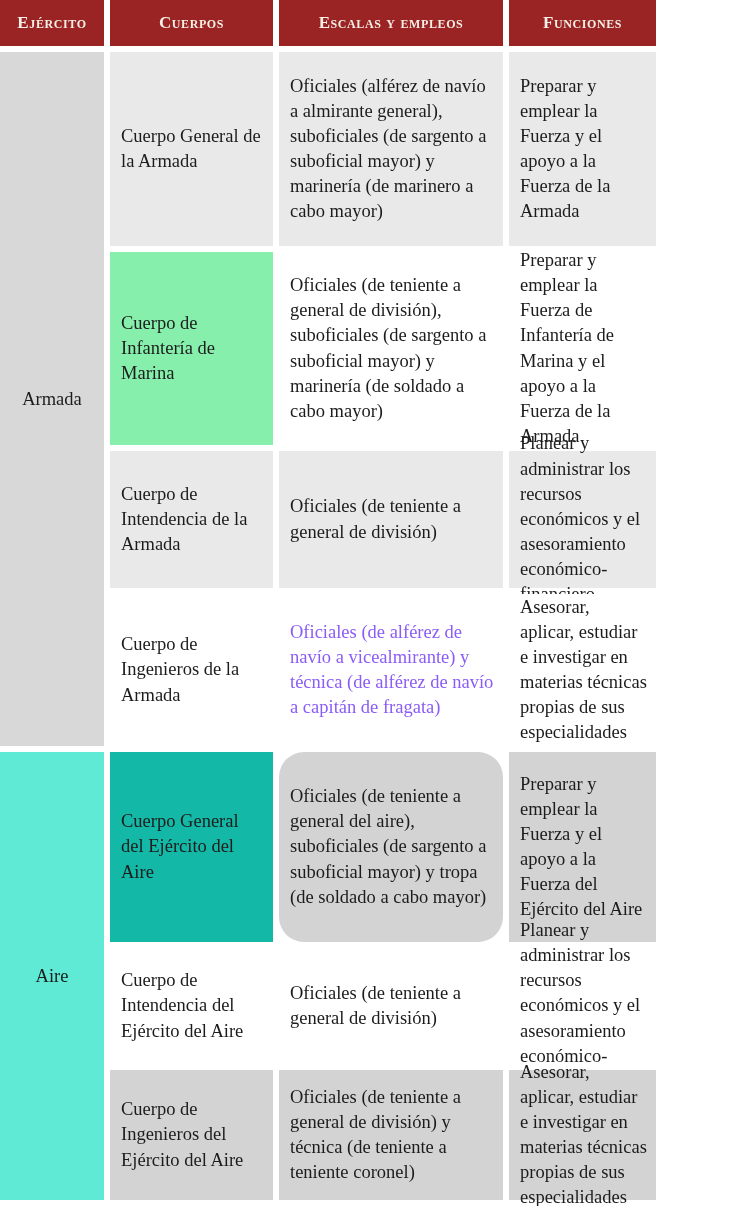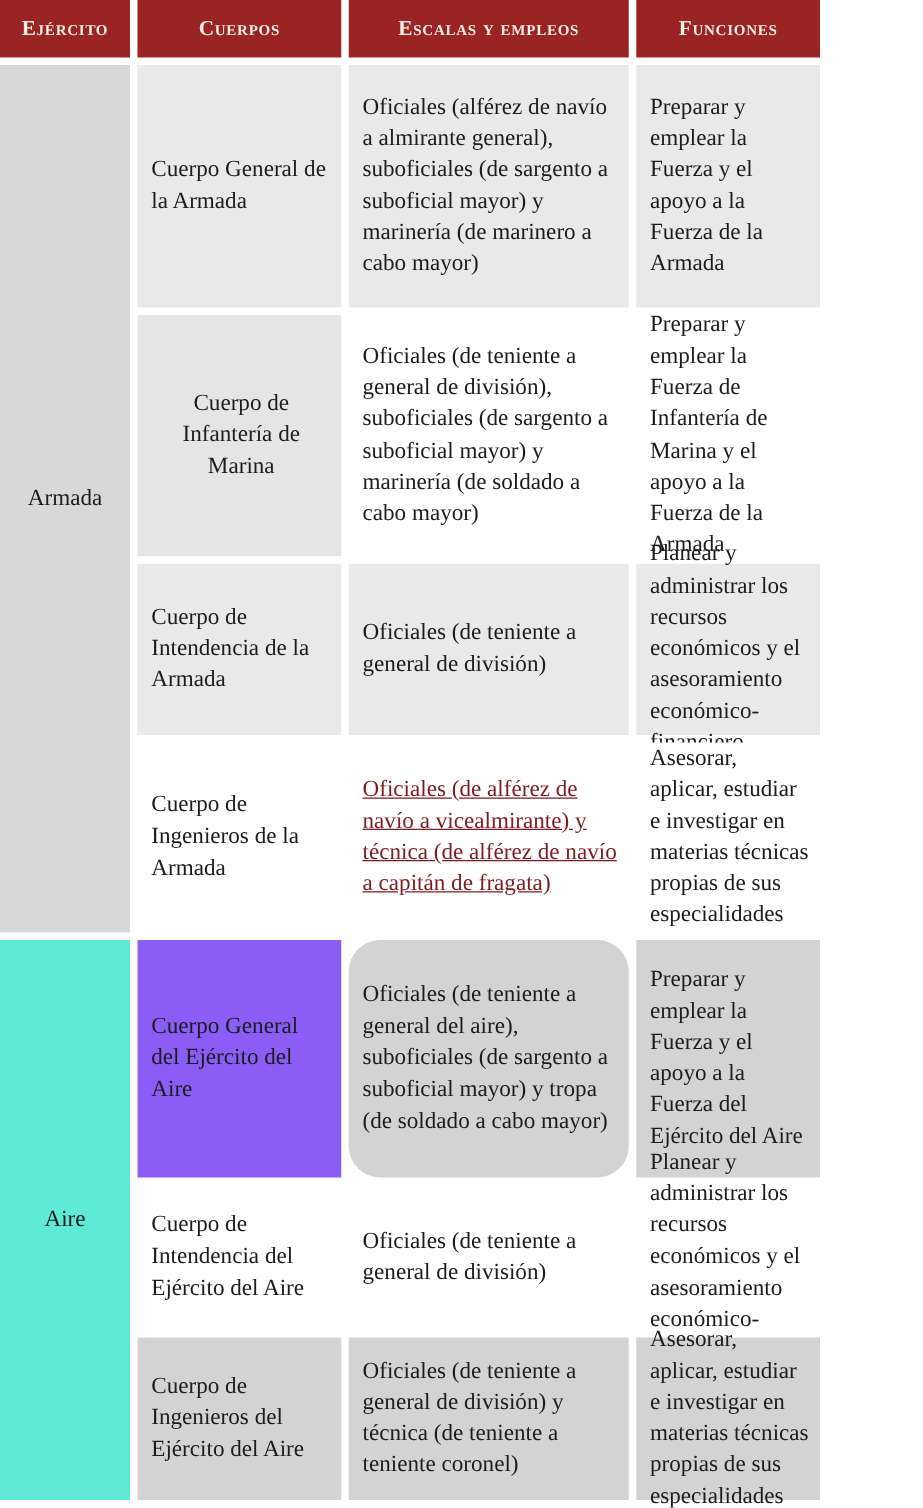--- a/index.html
+++ b/index.html
@@ -51,31 +51,31 @@
 
 <div id="table" class="table">
     <div class="cell hd" style="background: rgb(153, 36, 35); color: rgb(246, 239, 231); grid-area: 1 / 1;">Ejército</div>
     <div class="cell hd" style="background: rgb(153, 36, 35); color: rgb(246, 239, 231); grid-area: 1 / 2;">Cuerpos</div>
     <div class="cell hd" style="background: rgb(153, 36, 35); color: rgb(246, 239, 231); grid-area: 1 / 3;">Escalas y empleos</div>
     <div class="cell hd" style="background: rgb(153, 36, 35); color: rgb(246, 239, 231); grid-area: 1 / 4;">Funciones</div>
     <div class="cell ej" style="grid-area: 2 / 1 / 6; background: rgb(216, 216, 216); color: rgb(28, 28, 28);">Armada</div>
     <div class="cell bd" style="grid-area: 2 / 2; background: rgb(233, 233, 233); color: rgb(28, 28, 28);">Cuerpo General de la Armada</div>
     <div class="cell bd" style="grid-area: 2 / 3; background: rgb(233, 233, 233); color: rgb(28, 28, 28);">Oficiales (alférez de navío a almirante general), suboficiales (de sargento a suboficial mayor) y marinería (de marinero a cabo mayor)</div>
     <div class="cell bd" style="grid-area: 2 / 4; background: rgb(233, 233, 233); color: rgb(28, 28, 28);">Preparar y emplear la Fuerza y el apoyo a la Fuerza de la Armada</div>
-    <div class="cell bd" style="grid-area: 3 / 2; background: #e5e5e5; color: rgb(28, 28, 28); text-align: center;">Cuerpo de Infantería de Marina</div>
+    <div class="cell bd" style="grid-area: 3 / 2; background: #86efac; color: rgb(28, 28, 28);">Cuerpo de Infantería de Marina</div>
     <div class="cell bd" style="grid-area: 3 / 3; background: rgb(255, 255, 255); color: rgb(28, 28, 28);">Oficiales (de teniente a general de división), suboficiales (de sargento a suboficial mayor) y marinería (de soldado a cabo mayor)</div>
     <div class="cell bd" style="grid-area: 3 / 4; background: rgb(255, 255, 255); color: rgb(28, 28, 28);">Preparar y emplear la Fuerza de Infantería de Marina y el apoyo a la Fuerza de la Armada</div>
     <div class="cell bd" style="grid-area: 4 / 2; background: rgb(233, 233, 233); color: rgb(28, 28, 28);">Cuerpo de Intendencia de la Armada</div>
     <div class="cell bd" style="grid-area: 4 / 3; background: rgb(233, 233, 233); color: rgb(28, 28, 28);">Oficiales (de teniente a general de división)</div>
     <div class="cell bd" style="grid-area: 4 / 4; background: rgb(233, 233, 233); color: rgb(28, 28, 28);">Planear y administrar los recursos económicos y el asesoramiento económico-financiero</div>
     <div class="cell bd" style="grid-area: 5 / 2; background: rgb(255, 255, 255); color: rgb(28, 28, 28);">Cuerpo de Ingenieros de la Armada</div>
-    <div class="cell bd" style="grid-area: 5 / 3; background: rgb(255, 255, 255); color: #7f1d1d; text-decoration: underline;">Oficiales (de alférez de navío a vicealmirante) y técnica (de alférez de navío a capitán de fragata)</div>
+    <div class="cell bd" style="grid-area: 5 / 3; background: rgb(255, 255, 255); color: #8b5cf6;">Oficiales (de alférez de navío a vicealmirante) y técnica (de alférez de navío a capitán de fragata)</div>
     <div class="cell bd" style="grid-area: 5 / 4; background: rgb(255, 255, 255); color: rgb(28, 28, 28);">Asesorar, aplicar, estudiar e investigar en materias técnicas propias de sus especialidades</div>
     <div class="cell ej" style="grid-area: 6 / 1 / 9; background: #5eead4; color: rgb(28, 28, 28);">Aire</div>
-    <div class="cell bd" style="grid-area: 6 / 2; background: #8b5cf6; color: rgb(28, 28, 28);">Cuerpo General del Ejército del Aire</div>
+    <div class="cell bd" style="grid-area: 6 / 2; background: #14b8a6; color: rgb(28, 28, 28);">Cuerpo General del Ejército del Aire</div>
     <div class="cell bd" style="grid-area: 6 / 3; background: rgb(211, 211, 211); color: rgb(28, 28, 28); border-radius: 25px;">Oficiales (de teniente a general del aire), suboficiales (de sargento a suboficial mayor) y tropa (de soldado a cabo mayor)</div>
     <div class="cell bd" style="grid-area: 6 / 4; background: rgb(211, 211, 211); color: rgb(28, 28, 28);">Preparar y emplear la Fuerza y el apoyo a la Fuerza del Ejército del Aire</div>
     <div class="cell bd" style="grid-area: 7 / 2; background: rgb(255, 255, 255); color: rgb(28, 28, 28);">Cuerpo de Intendencia del Ejército del Aire</div>
     <div class="cell bd" style="grid-area: 7 / 3; background: rgb(255, 255, 255); color: rgb(28, 28, 28);">Oficiales (de teniente a general de división)</div>
     <div class="cell bd" style="grid-area: 7 / 4; background: rgb(255, 255, 255); color: rgb(28, 28, 28);">Planear y administrar los recursos económicos y el asesoramiento económico-financiero</div>
     <div class="cell bd" style="grid-area: 8 / 2; background: rgb(211, 211, 211); color: rgb(28, 28, 28);">Cuerpo de Ingenieros del Ejército del Aire</div>
     <div class="cell bd" style="grid-area: 8 / 3; background: rgb(211, 211, 211); color: rgb(28, 28, 28);">Oficiales (de teniente a general de división) y técnica (de teniente a teniente coronel)</div>
     <div class="cell bd" style="grid-area: 8 / 4; background: rgb(211, 211, 211); color: rgb(28, 28, 28);">Asesorar, aplicar, estudiar e investigar en materias técnicas propias de sus especialidades</div>
   </div>
 

